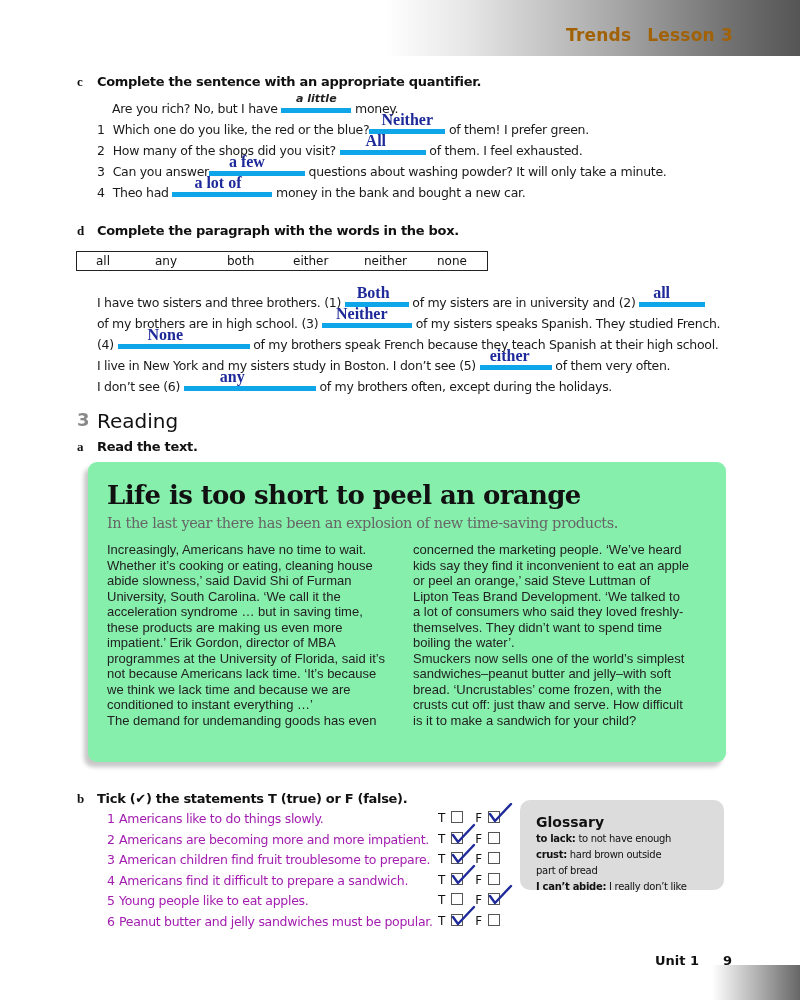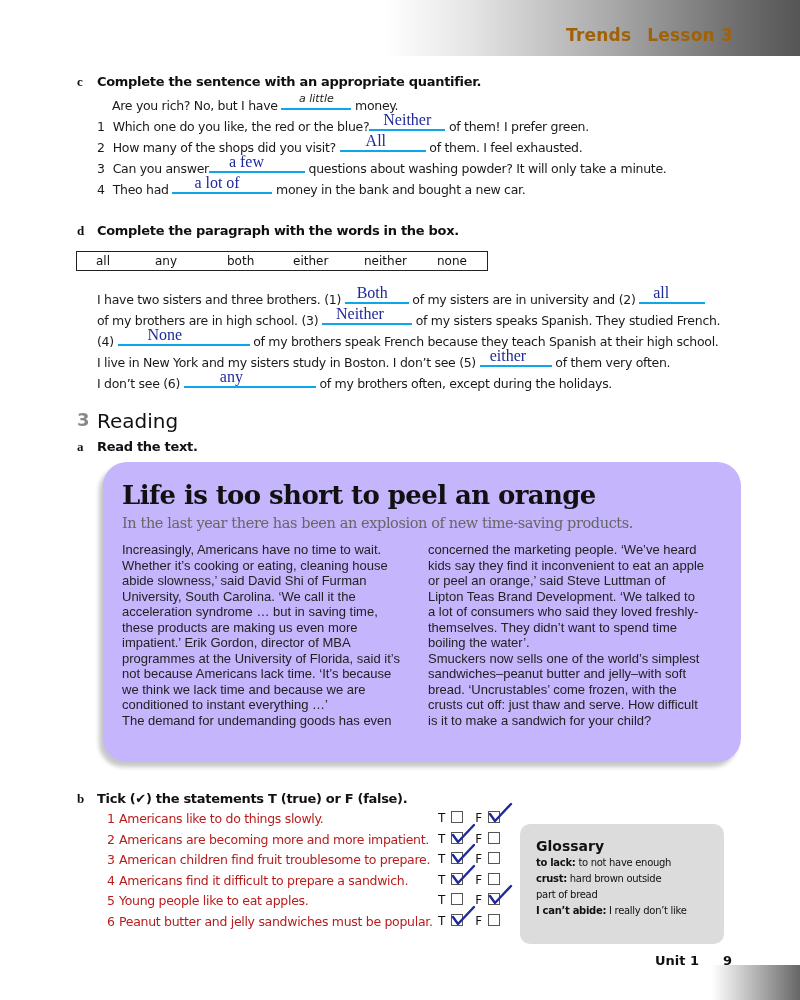--- a/index.html
+++ b/index.html
@@ -15,59 +15,58 @@
   .header-text {
     position: absolute; right: 67px; top: 25px; color: #a16207;
     font-family: "DejaVu Sans", sans-serif; font-weight: bold; font-size: 17px; letter-spacing: 0.2px;
   }
   .header-text span + span { margin-left: 16px; }
 
   .sec-letter { position: absolute; left: 77px; font-weight: bold; font-size: 13px; font-family: "Liberation Serif", serif; }
   .sec-title { position: absolute; left: 97px; font-weight: bold; font-size: 13px; font-family: "DejaVu Sans", sans-serif; letter-spacing: -0.3px; }
   .line { position: absolute; font-size: 12.5px; font-family: "DejaVu Sans", sans-serif; white-space: nowrap; letter-spacing: -0.3px; color:#1a1a1a; }
   .num { display: inline-block; width: 12px; }
-  .blank { display: inline-block; position: relative; border-bottom: 2px solid #0ea5e9; height: 13px; vertical-align: baseline; text-align: center; }
+  .blank { display: inline-block; position: relative; border-bottom: 5px solid #0ea5e9; height: 13px; vertical-align: baseline; text-align: center; font-weight: bold; }
   .ans { position: absolute; left: 0; right: 0; bottom: 1px; color: #1f2a9a; font-family: "Liberation Serif", serif; font-size: 16px; line-height: 16px; letter-spacing: 0; }
   .ans.ex { color: #222; font-family: "DejaVu Sans", sans-serif; font-size: 11px; font-style: italic; }
 
   .word-box {
     position: absolute; left: 76px; top: 251px; width: 410px; height: 18px;
     border: 1.5px solid #222; font-family: "DejaVu Sans", sans-serif; font-size: 12px;
   }
   .word-box span { position: absolute; top: 2px; }
 
   .reading-num { position: absolute; left: 77px; top: 409px; font-size: 18px; font-weight: bold; color: #888; font-family: "DejaVu Sans", sans-serif; }
   .reading-title { position: absolute; left: 97px; top: 409px; font-size: 20px; font-weight: normal; font-family: "DejaVu Sans", sans-serif; }
 
   .article {
     position: absolute; left: 88px; top: 462px; width: 638px; height: 300px;
-    background: #c4b5fd; border-radius: 24px;
+    background: #86efac; border-radius: 9px;
     box-shadow: -4px 5px 4px rgba(0,0,0,0.22);
-    margin-left: 15px;
   }
   .article-title {
     position: absolute; left: 19px; top: 18px; font-family: "DejaVu Serif", serif; font-weight: bold;
     font-size: 26px; letter-spacing: -0.6px; color: #111;
   }
   .article-sub {
     position: absolute; left: 19px; top: 53px; font-family: "DejaVu Serif", serif; font-size: 14.5px; color: #666; letter-spacing: -0.4px;
   }
   .col { position: absolute; top: 80px; width: 300px; font-family: "Liberation Sans", sans-serif; font-size: 13px; line-height: 15.5px; color: #222; }
   .col div { white-space: nowrap; }
   .col-left { left: 19px; }
   .col-right { left: 325px; }
 
-  .tf-row { position: absolute; left: 107px; font-size: 12.5px; font-family: "DejaVu Sans", sans-serif; letter-spacing: -0.3px; white-space: nowrap; color:#b91c1c; }
+  .tf-row { position: absolute; left: 107px; font-size: 12.5px; font-family: "DejaVu Sans", sans-serif; letter-spacing: -0.3px; white-space: nowrap; color:#a21caf; }
   .tf { position: absolute; font-size: 12px; font-family: "DejaVu Sans", sans-serif; }
   .tf .box { display: inline-block; width: 10px; height: 10px; border: 1px solid #555; vertical-align: -1px; margin-left: 6px; position: relative; }
   .tf .f-label { margin-left: 12px; }
   .check { position: absolute; left: -2px; top: -10px; width: 26px; height: 22px; }
 
   .glossary {
-    position: absolute; left: 520px; top: 824px; width: 204px; height: 120px;
+    position: absolute; left: 520px; top: 800px; width: 204px; height: 90px;
     background: #dcdcdc; border-radius: 10px;
   }
   .glossary .g-title { position: absolute; left: 16px; top: 14px; font-family: "DejaVu Sans", sans-serif; font-weight: bold; font-size: 14px; }
   .glossary .g-item { position: absolute; left: 16px; font-family: "DejaVu Sans", sans-serif; font-size: 10px; letter-spacing: -0.3px; white-space: nowrap; }
   .glossary .g-item b { font-weight: bold; }
 
   .footer-band {
     position: absolute; left: 712px; top: 965px; width: 88px; height: 35px;
     background: linear-gradient(to right, #ffffff 0%, #bbb 45%, #666 100%);
   }

